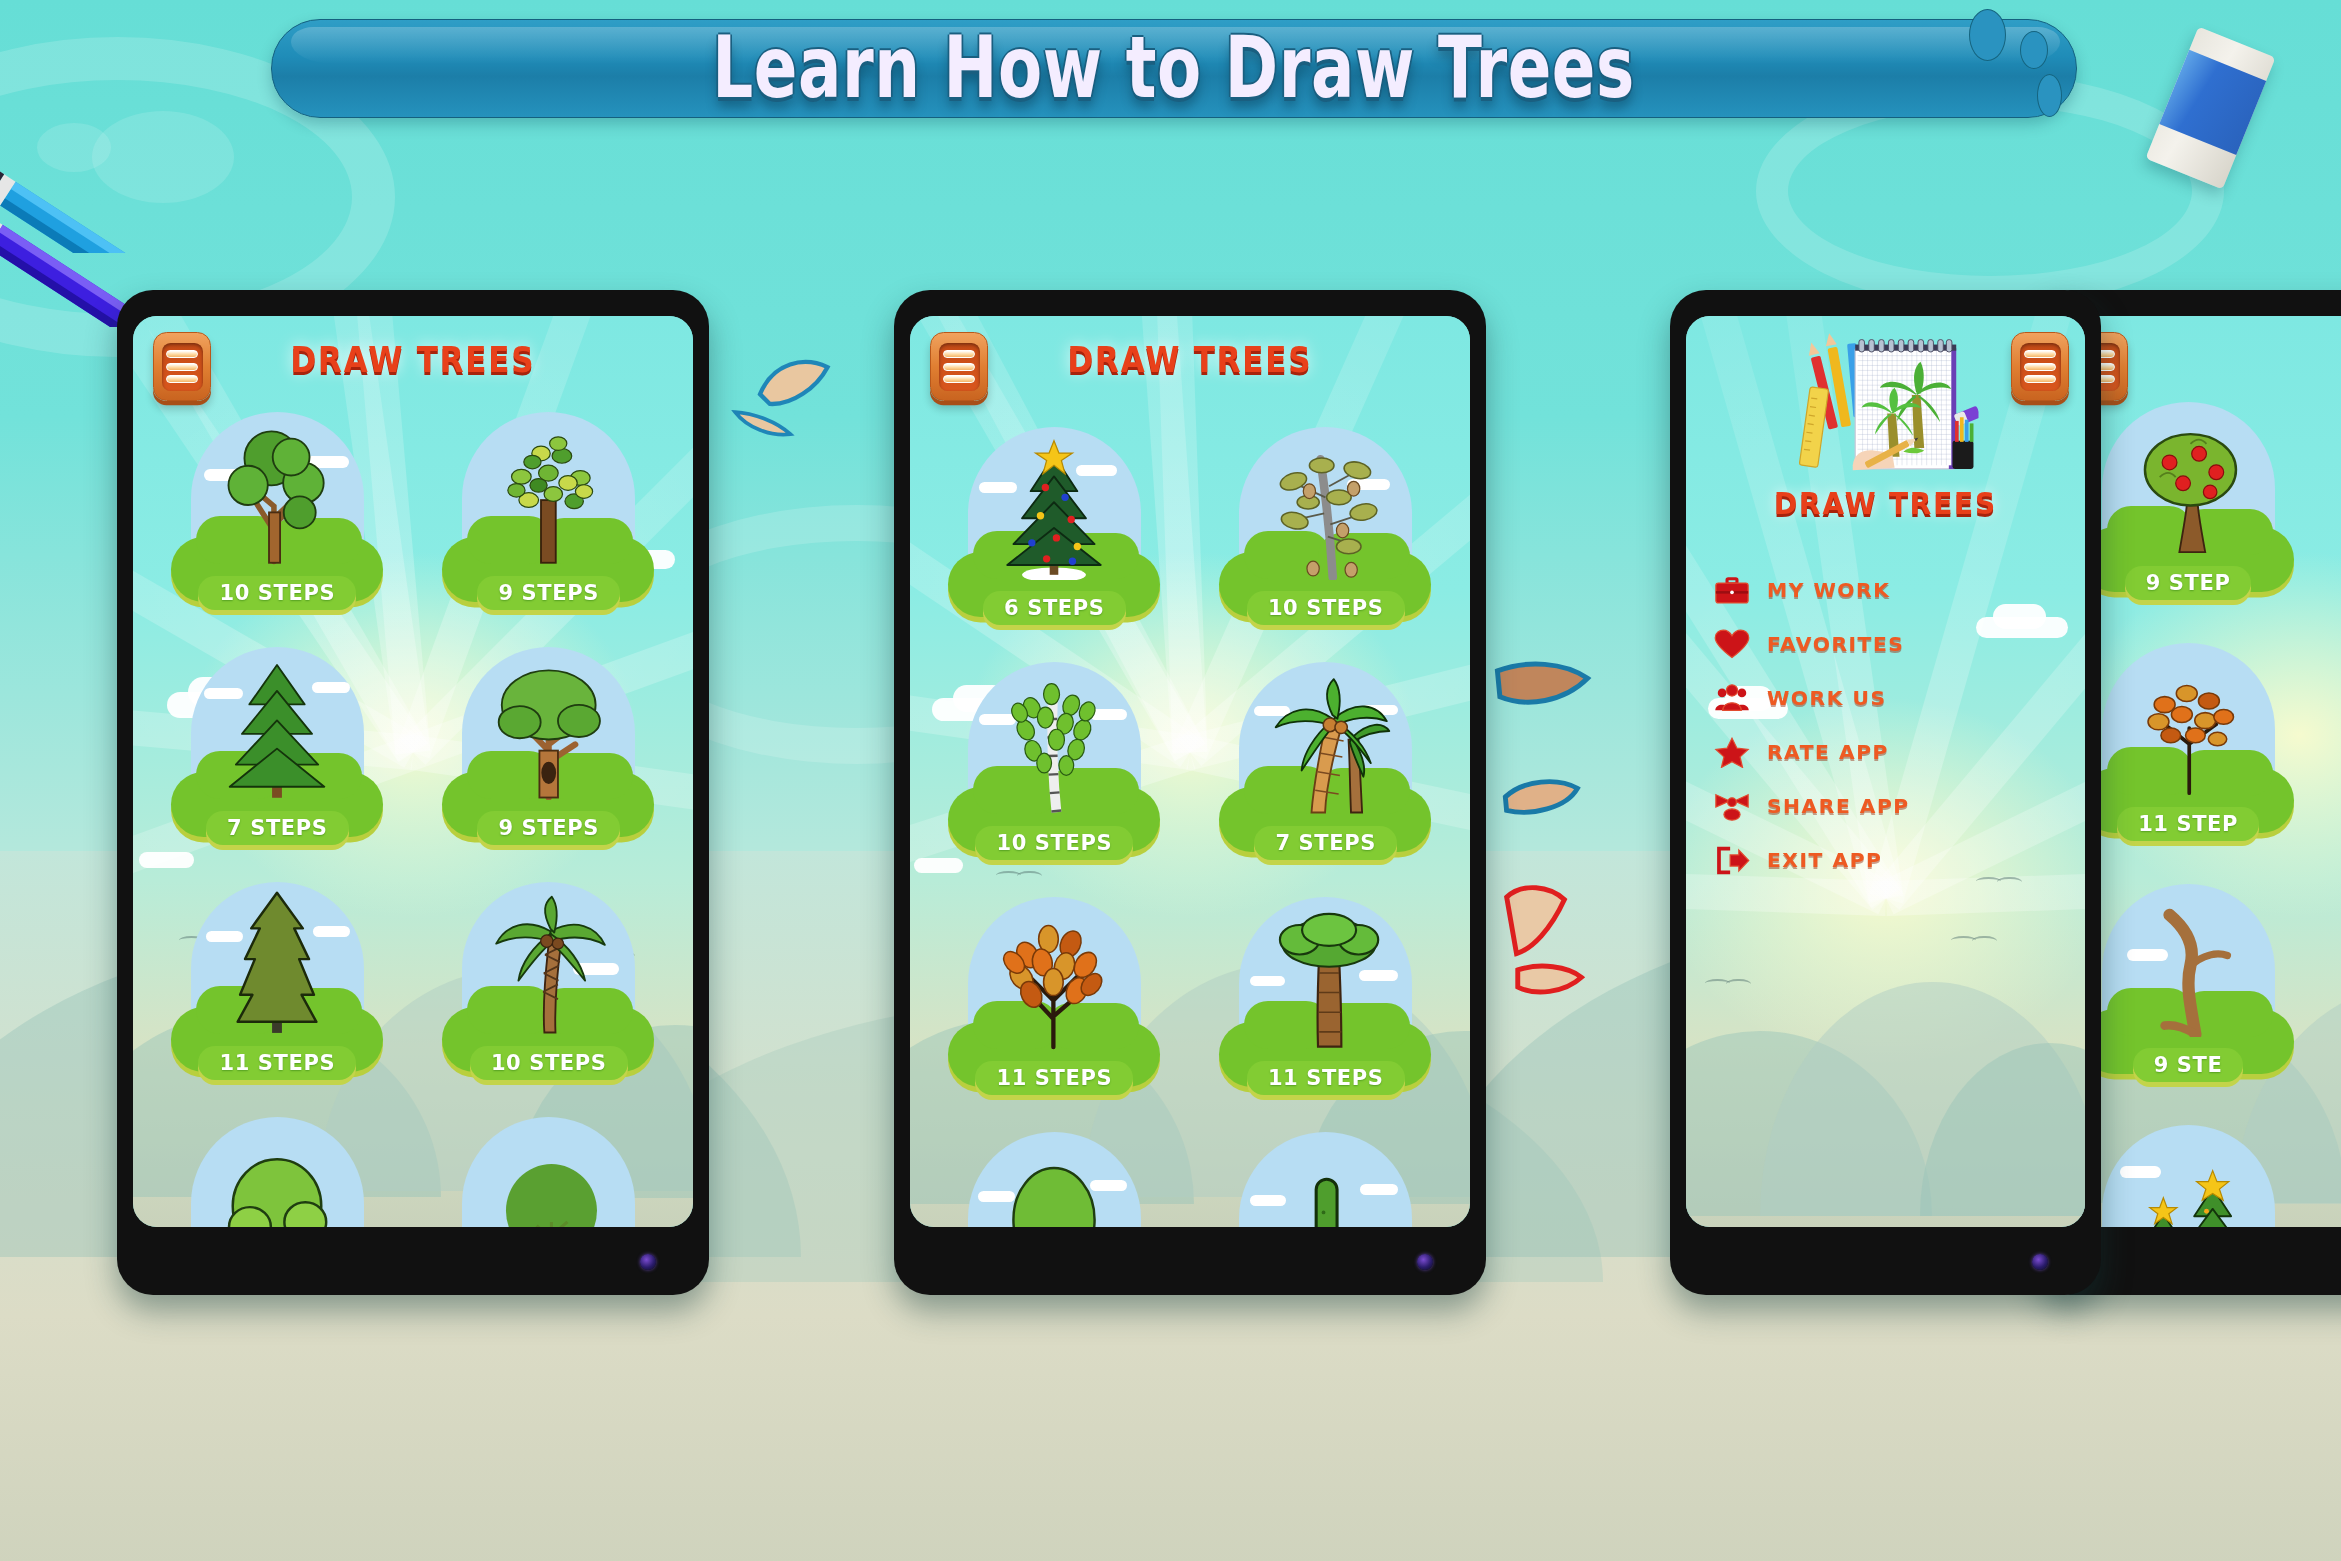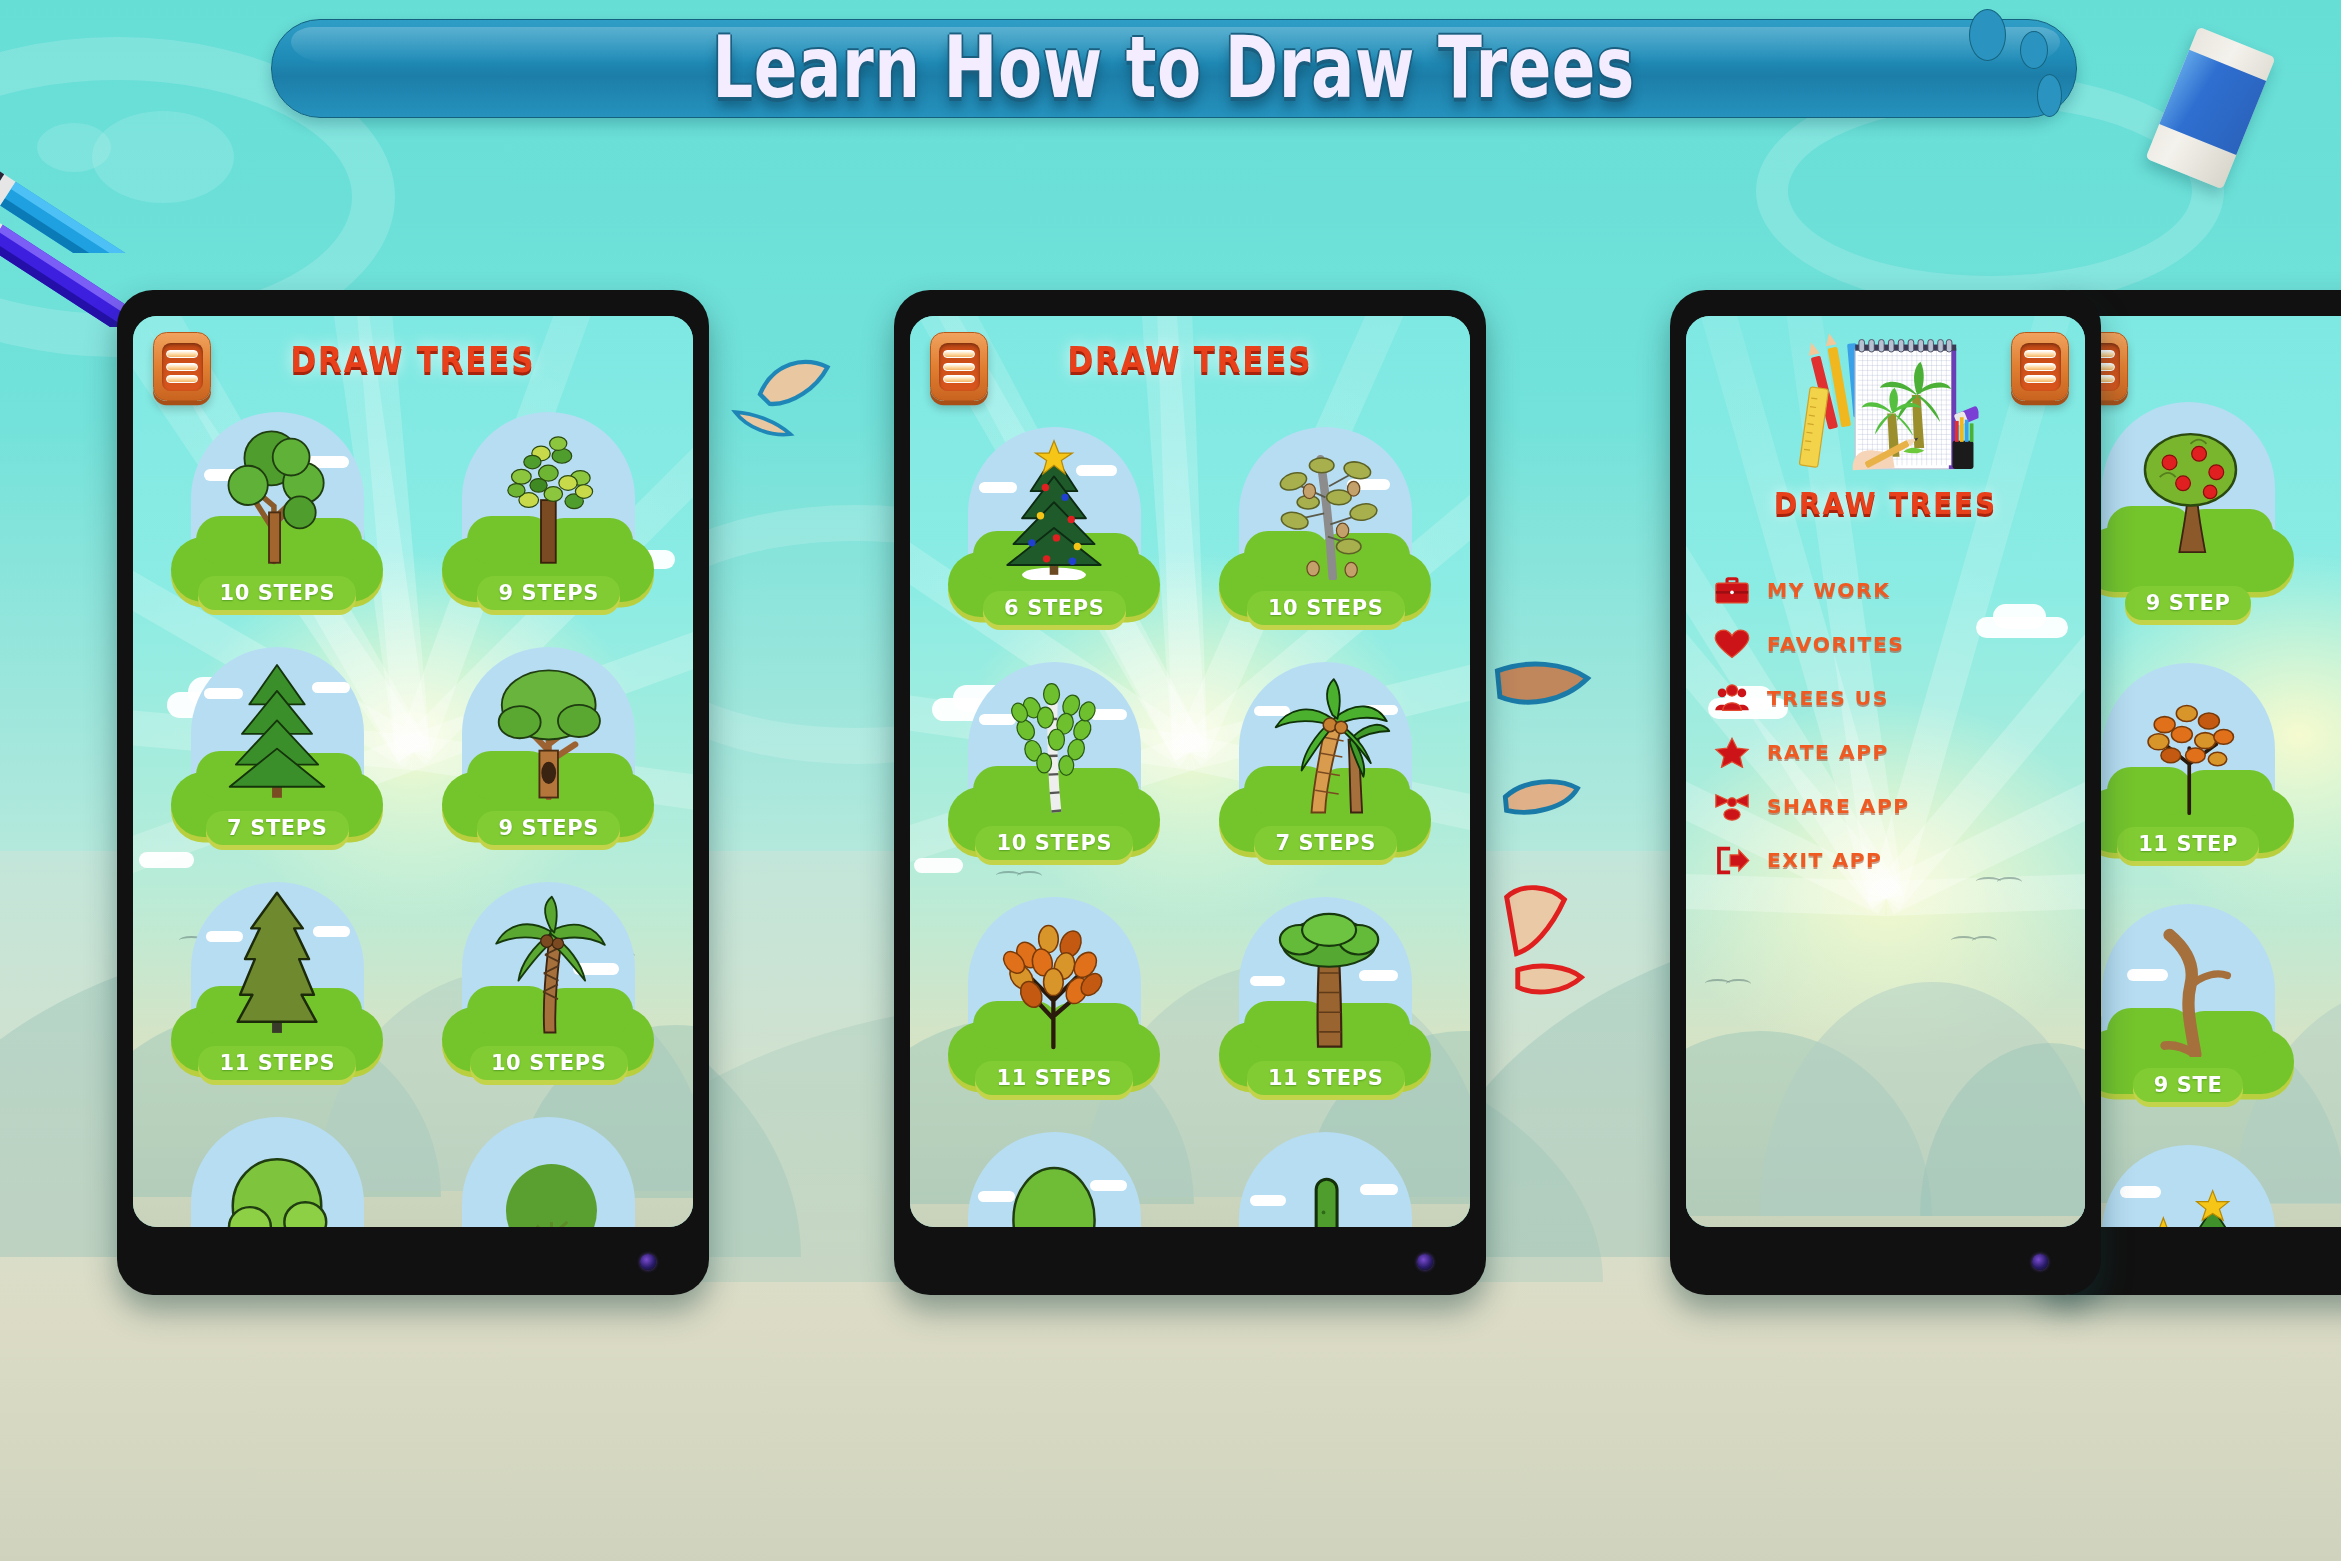--- a/index.html
+++ b/index.html
@@ -681,21 +681,21 @@
     </div>
     <div class="hamburger">
       <span class="inner">
         <span class="bar"></span>
           <span class="bar"></span>
           <span class="bar"></span>
       </span>
     </div>
     <div class="grid" style="top:86px;">
       <div class="row" style="justify-content:flex-start;padding-left:37px;">
-        <div class="cell" style="width:185px;gap:20px;">
+        <div class="cell" style="width:185px;">
           <div class="dome">
             <svg class="art" width="123" height="136" viewBox="0 0 200 220">
               <path d="M86 216 C92 180, 96 160, 98 140 L116 140 C118 162, 122 182, 128 216 Z" fill="#8c5a2a" stroke="#3d2410" stroke-width="3"></path>
               <ellipse cx="104" cy="82" rx="74" ry="58" fill="#7ab52e" stroke="#2a4a10" stroke-width="4"></ellipse>
               <g fill="#e02020" stroke="#8a0d0d" stroke-width="2">
                   <circle cx="70" cy="70" r="12"></circle>
                   <circle cx="118" cy="56" r="12"></circle>
                   <circle cx="146" cy="86" r="12"></circle>
                   <circle cx="92" cy="104" r="12"></circle>
                   <circle cx="136" cy="118" r="11"></circle>
@@ -923,21 +923,21 @@
           <span class="menu-icon">
             <svg width="36" height="31" viewBox="0 0 58 50">
               <circle cx="13" cy="16" r="7" fill="#cc1418"></circle>
                 <path d="M2 44 C2 32, 24 32, 24 44 Z" fill="#cc1418"></path>
               <circle cx="45" cy="16" r="7" fill="#cc1418"></circle>
                 <path d="M34 44 C34 32, 56 32, 56 44 Z" fill="#cc1418"></path>
               <circle cx="29" cy="12" r="9" fill="#cc1418" stroke="#e24a2e" stroke-width="2"></circle>
                 <path d="M14 44 C14 28, 44 28, 44 44 Z" fill="#cc1418" stroke="#e24a2e" stroke-width="2"></path>
             </svg>
           </span>
-          <span class="menu-label">TREES US</span>
+          <span class="menu-label">WORK US</span>
         </div>
         <div class="menu-item">
           <span class="menu-icon">
             <svg width="36" height="31" viewBox="0 0 58 50">
                 <polygon points="29,2 37,18 55,20 42,32 46,49 29,40 12,49 16,32 3,20 21,18" fill="#cc1418" stroke="#e24a2e" stroke-width="2"></polygon>
               </svg>
           </span>
           <span class="menu-label">RATE APP</span>
         </div>
         <div class="menu-item">

